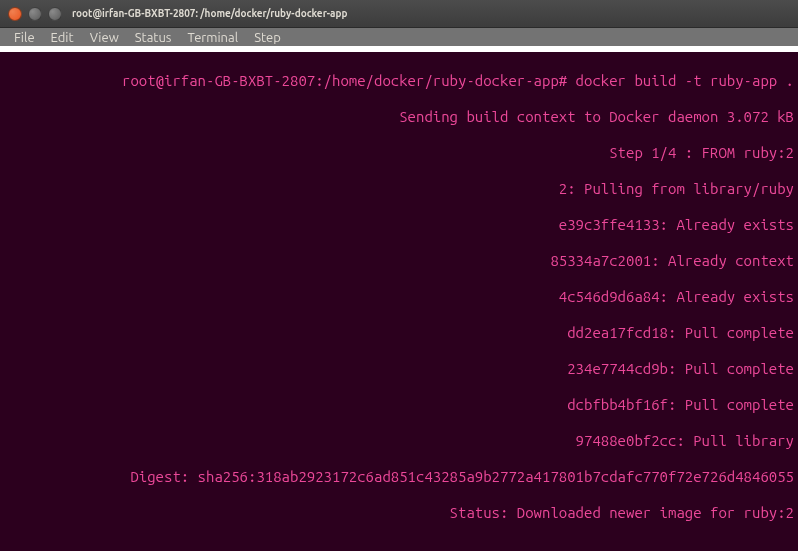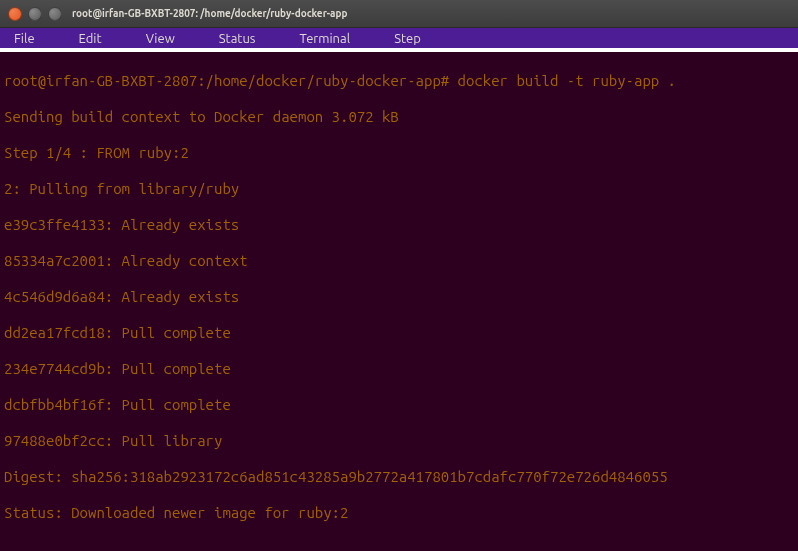--- a/index.html
+++ b/index.html
@@ -47,45 +47,45 @@
     .btn-max {
       background: radial-gradient(circle at 30% 30%, #8a8a8a, #5a5a5a);
     }
     .title {
       color: #dfdbd2;
       font-family: Ubuntu, sans-serif;
       font-size: 10px;
       font-weight: bold;
     }
     .menubar {
-      background: #4c1d95;
+      background: #737373;
       height: 24px;
       display: flex;
       align-items: center;
       padding: 0 6px;
-      border-bottom: 4px solid #ffffff;
-      gap: 28px;
+      border-bottom: 6px solid #ffffff;
     }
     .menu-item {
       color: #dfdbd2;
       font-family: Ubuntu, sans-serif;
       font-size: 13px;
       padding: 0 8px;
       cursor: pointer;
     }
     .terminal {
       background: #2c001e;
-      color: #a16207;
+      color: #ec4899;
       font-size: 15px;
       line-height: 18px;
       padding: 2px 4px;
       font-family: "Ubuntu Mono", "DejaVu Sans Mono", monospace;
       height: calc(100% - 52px);
       overflow: hidden;
       white-space: pre;
+      text-align: right;
     }
     .line {
       white-space: pre;
     }
   </style>
 </head>
 <body>
 
 <div class="titlebar">
   <div class="window-controls">

